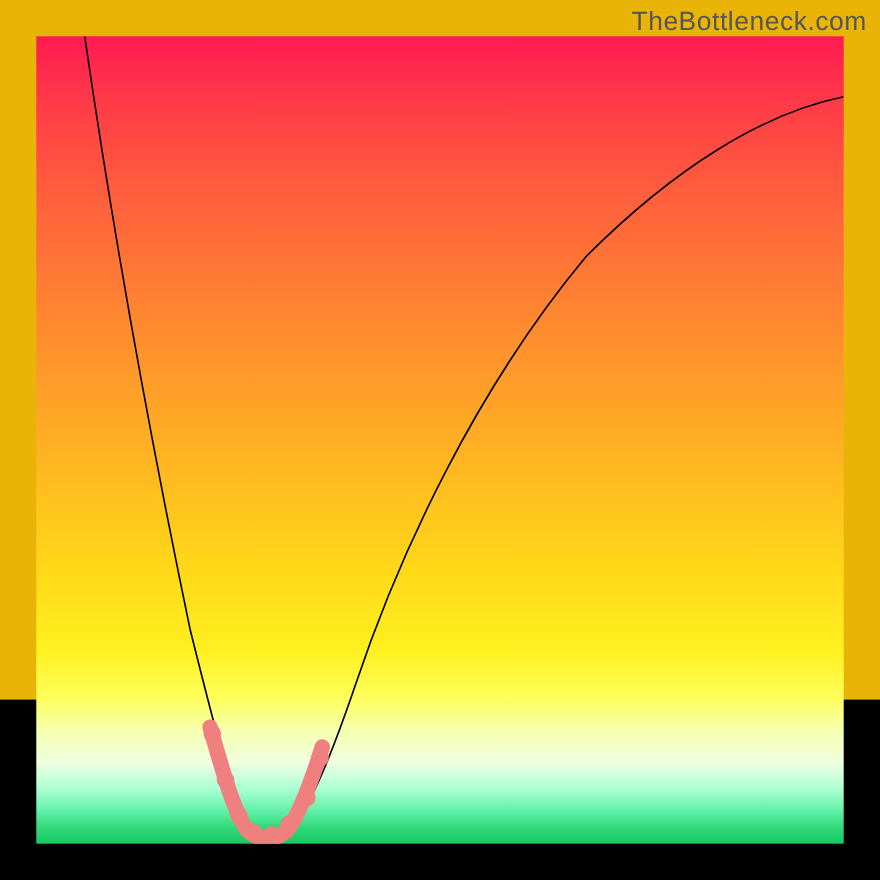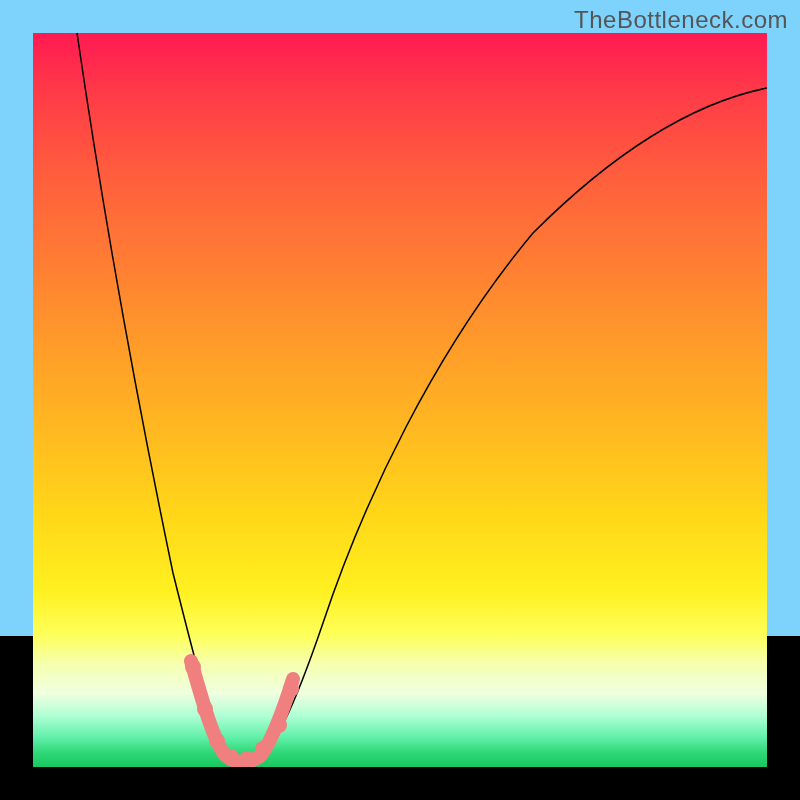--- a/index.html
+++ b/index.html
@@ -7,21 +7,21 @@
     padding: 0;
     width: 800px;
     height: 800px;
     font-family: Arial, sans-serif;
     background: #000;
   }
   .outer {
     position: relative;
     width: 800px;
     height: 636px;
-    background: #7dd3fc;
+    background: #eab308;
   }
   .watermark {
     position: absolute;
     top: 6px;
     right: 12px;
     color: #555;
     font-size: 24px;
     font-weight: 500;
     letter-spacing: 0.5px;
     z-index: 10;

